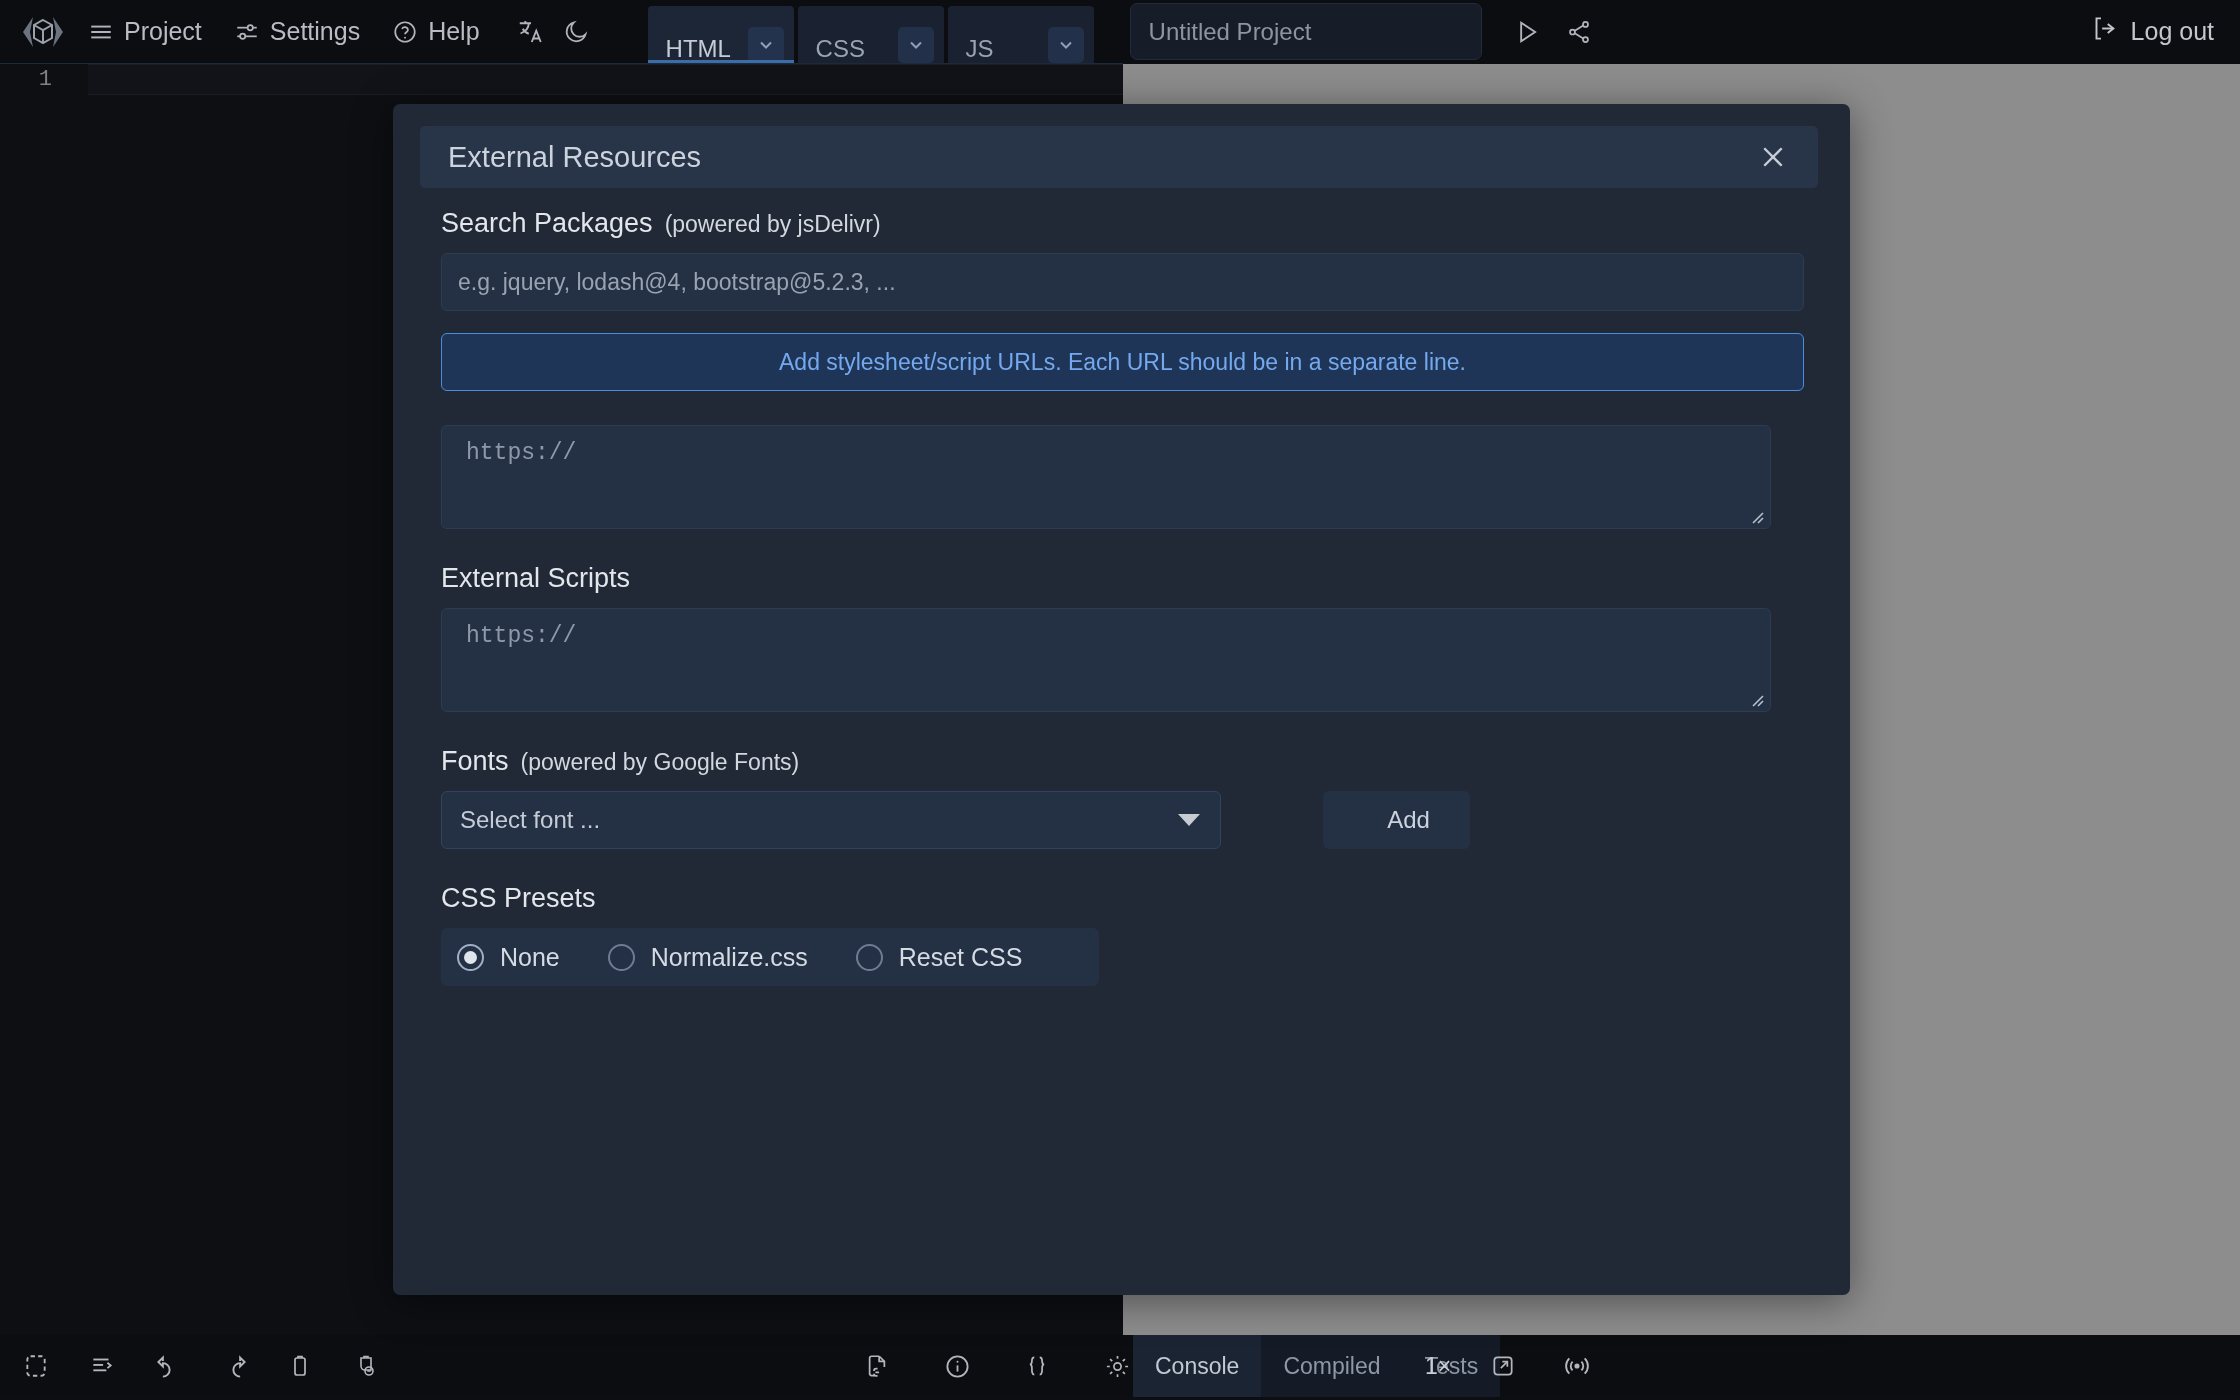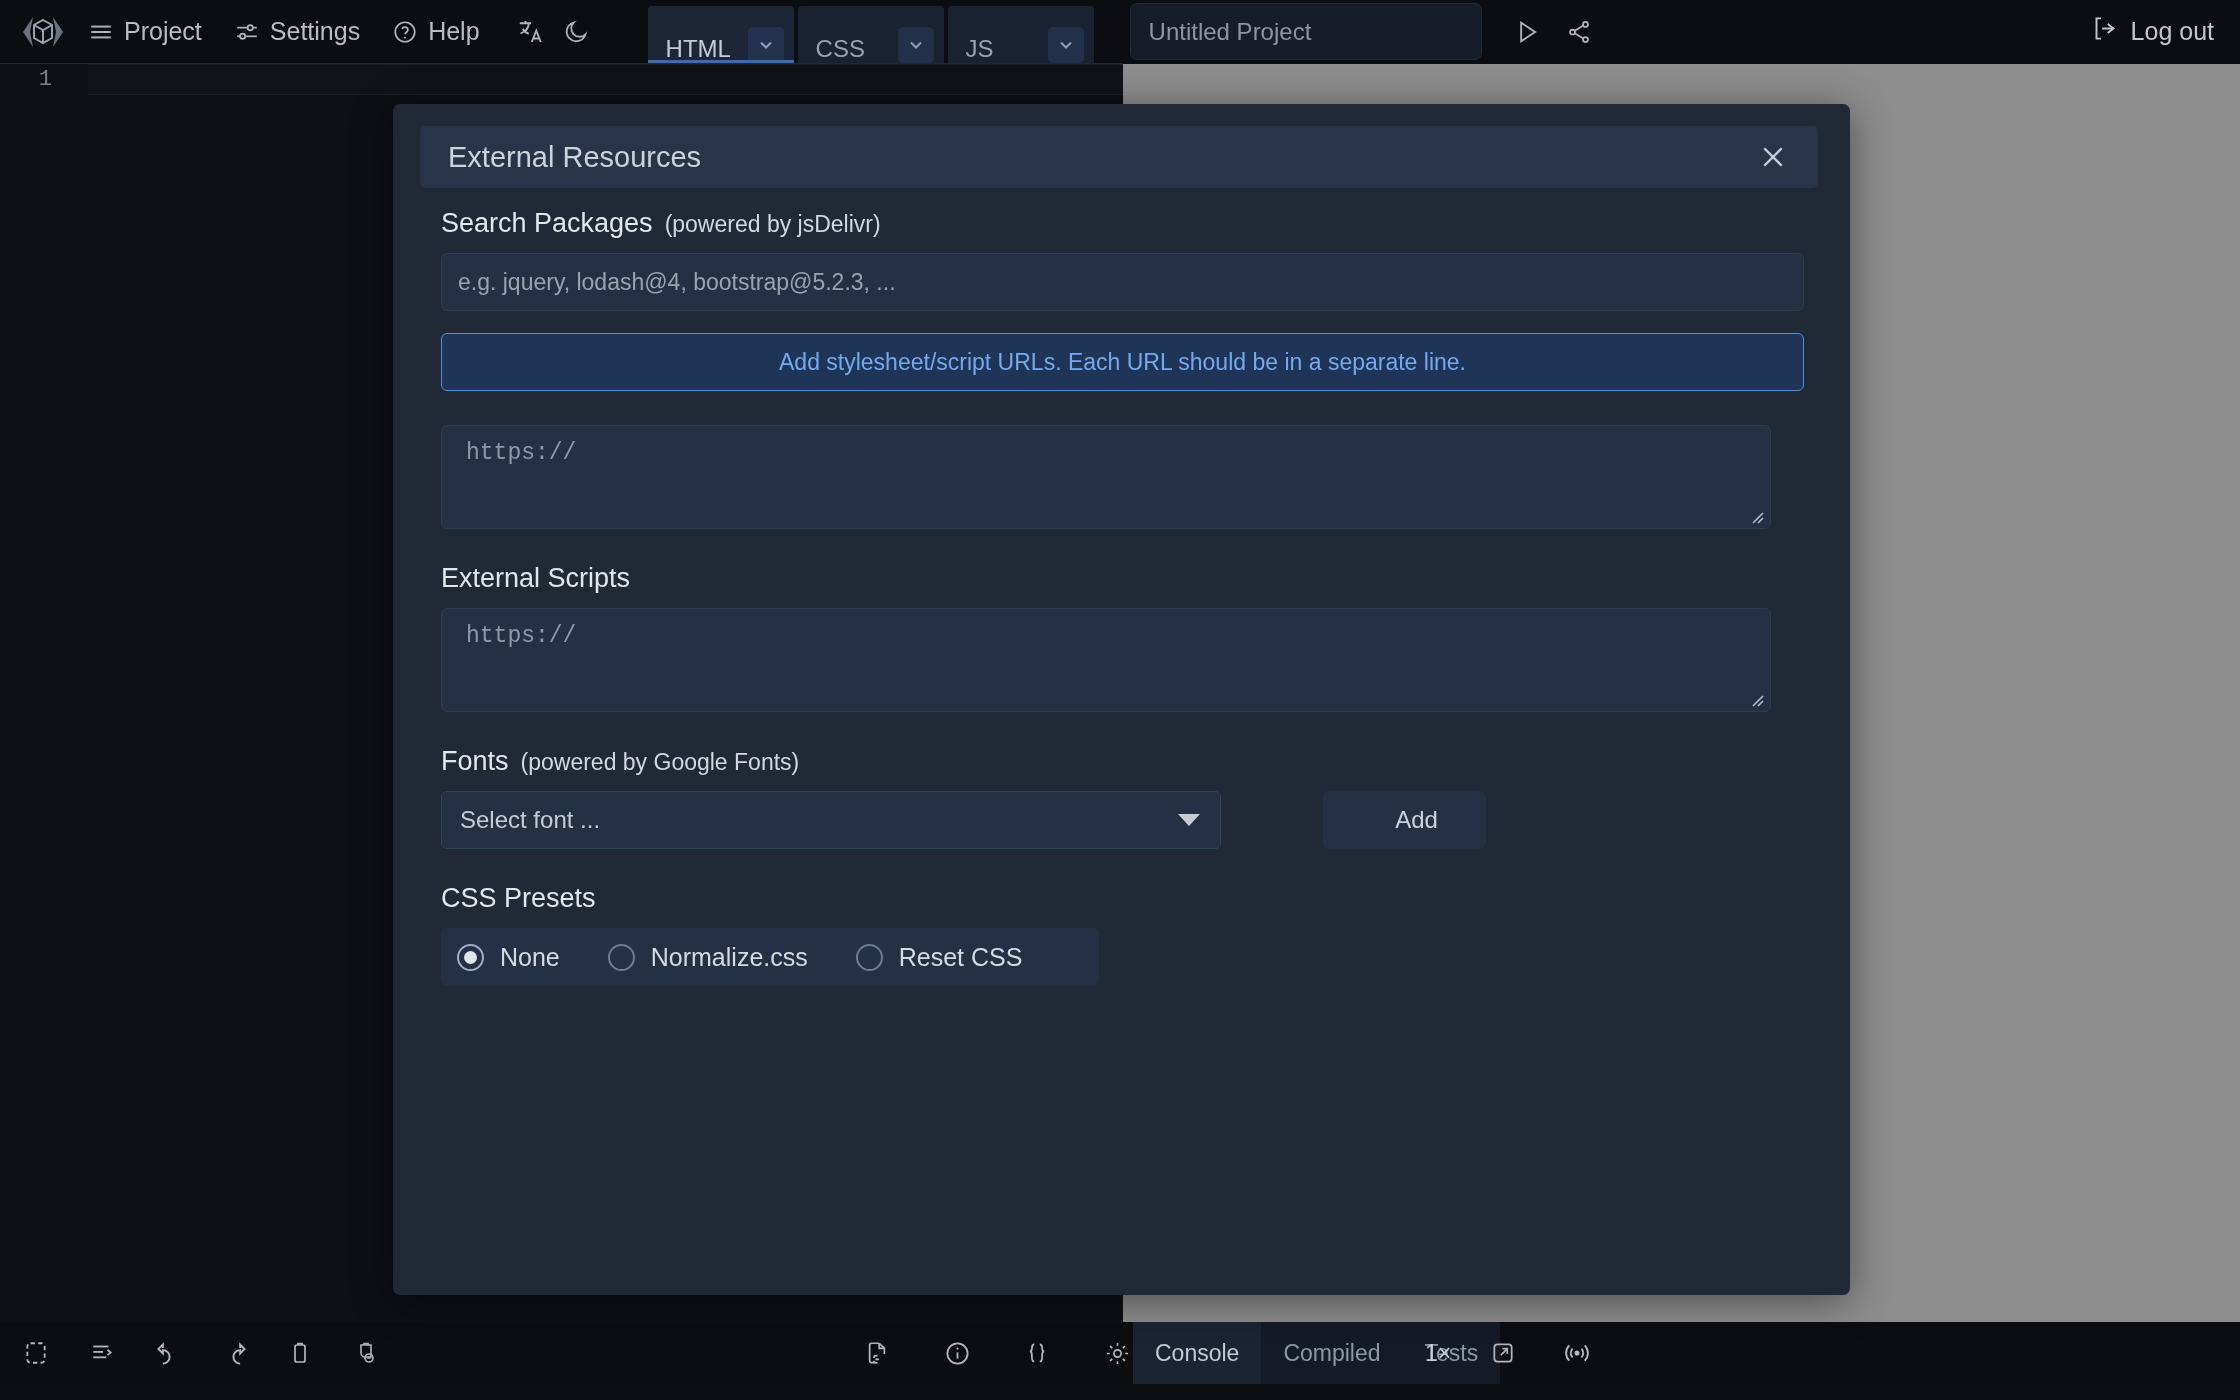--- a/index.html
+++ b/index.html
@@ -97,21 +97,21 @@
 
   
   .preview-pane {
     position:absolute; top: 64px; left: 1123px;
     width: 1117px; height: 1274px;
     background: #8d8d8d;
   }
 
   
   .bottombar {
-    position:absolute; bottom: 16px; left: 0;
+    position:absolute; bottom: 3px; left: 0;
     width: 2240px; height: 62px;
     background: #0c0d11;
     z-index: 25;
     padding-left: 41px;
   }
   .bb-left { position:absolute; left: 14px; top:0; height:62px; display:flex; align-items:center; gap: 22px; }
   .bb-mid { position:absolute; left: 855px; top:0; height:62px; display:flex; align-items:center; gap: 36px; }
   .bb-icon {
     width: 44px; height: 44px;
     display:flex; align-items:center; justify-content:center;
@@ -202,21 +202,21 @@
     padding: 0 20px 0 18px;
     cursor: pointer;
   }
   .caret-tri {
     width:0; height:0;
     border-left: 11px solid transparent;
     border-right: 11px solid transparent;
     border-top: 12px solid #c8ccd2;
   }
   .add-btn {
-    width: 163px; height: 58px;
+    width: 147px; height: 58px;
     margin-left: 102px;
     background: #243044;
     border-radius: 6px;
     color:#ccd3dd; font-size: 24px;
     display:flex; align-items:center; justify-content:center;
     cursor:pointer;
     padding-left:24px;
   }
 
   .radio-bar {

